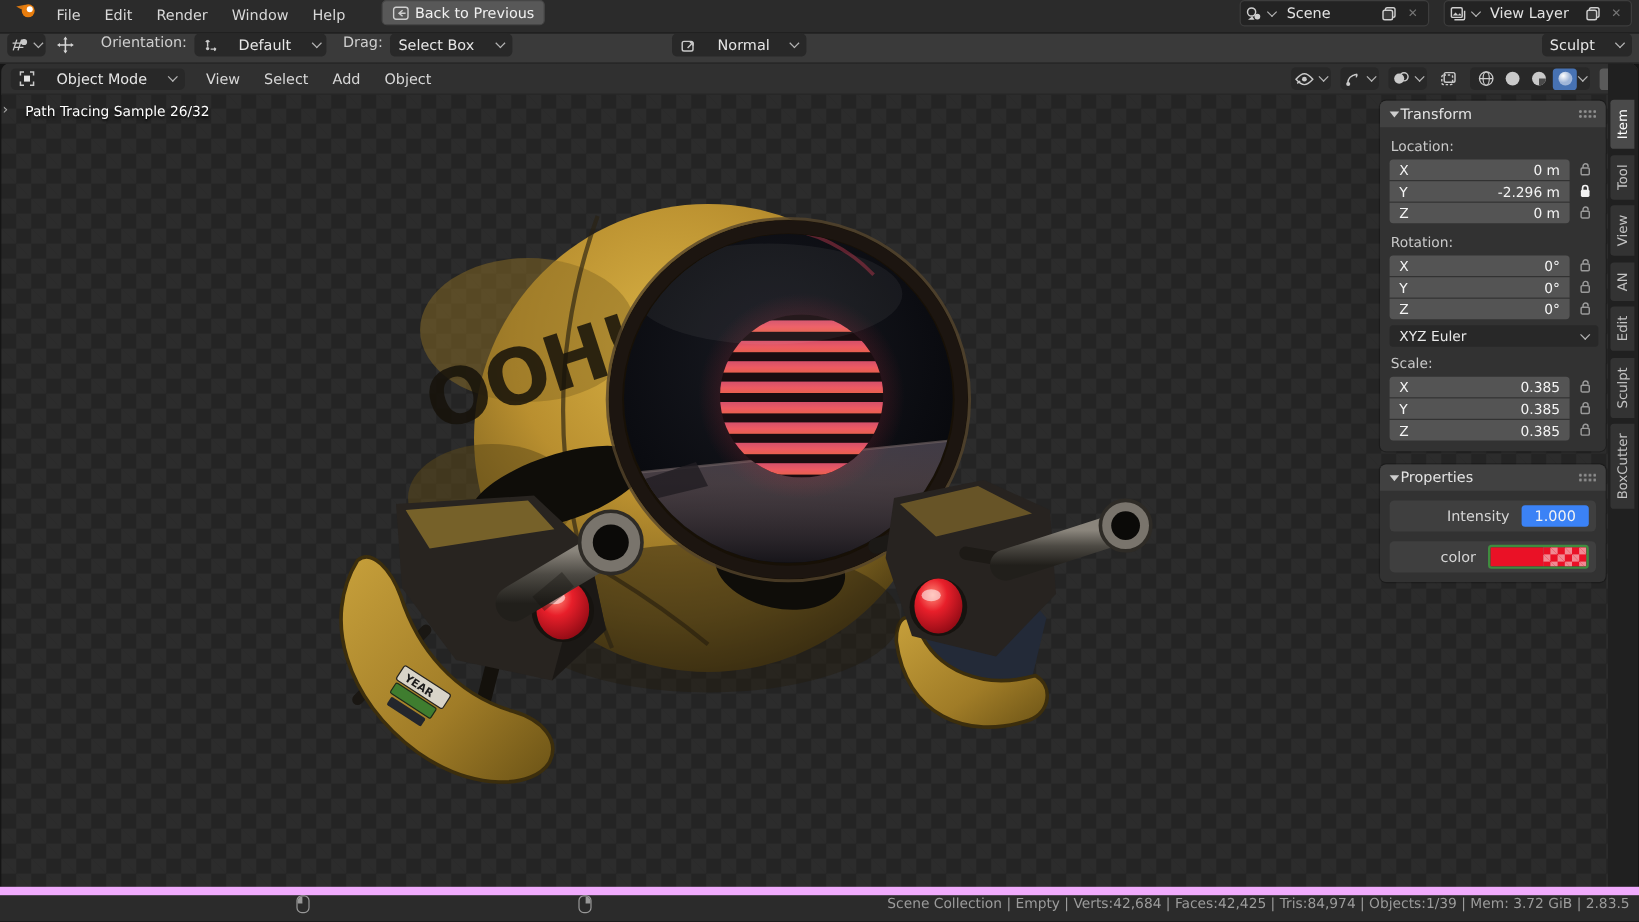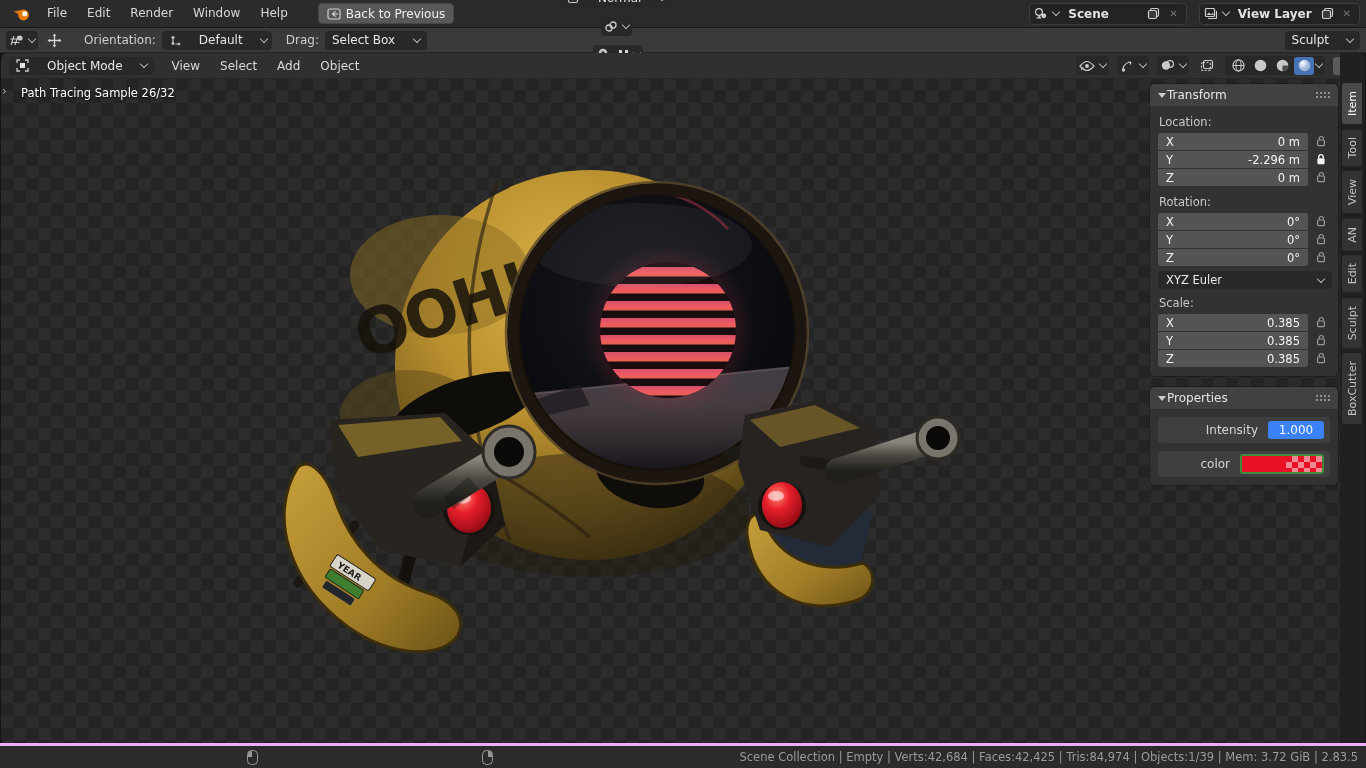--- a/index.html
+++ b/index.html
@@ -1,19 +1,19 @@
 <!DOCTYPE html>
 <html><head>
 <meta charset="utf-8">
 <style>
   html,body{margin:0;padding:0;background:#151515;}
   body{width:1366px;height:768px;position:relative;overflow:hidden;
        font-family:"DejaVu Sans","Liberation Sans",sans-serif;font-size:12px;color:#dcdcdc;
        -webkit-font-smoothing:antialiased;}
-  .bar{position:absolute;left:0;right:0;display:flex;align-items:center;}
+  .bar{position:absolute;left:0;right:0;display:flex;align-items:flex-start;}
   
   #topbar{top:0;height:27px;background:#2b2b2b;border-bottom:1px solid #191919;padding:0 6px;}
   .menu-item{padding:0 10px;color:#d8d8d8;cursor:default;line-height:27px;}
   .btn{display:inline-flex;align-items:center;background:#585858;border:1px solid #464646;
        border-radius:4px;height:19px;padding:0 8px;color:#f0f0f0;gap:5px;}
   .idblock{display:inline-flex;align-items:center;background:#232323;border:1px solid #3d3d3d;
        border-radius:4px;height:20px;padding:0 4px;gap:5px;color:#e3e3e3;}
   .idblock .txt{padding:0 4px;min-width:70px;}
   .xbtn{color:#777;font-size:10px;padding:0 4px;}
   
@@ -69,21 +69,21 @@
                        linear-gradient(45deg,#f08a93 25%,transparent 25%,transparent 75%,#f08a93 75%);
       background-size:12px 12px;background-position:0 0,6px 6px;}
   
   #tabcol{position:absolute;top:53px;right:1px;bottom:23px;width:25px;background:#202020;
           border-radius:0 7px 7px 0;padding-top:30px;box-sizing:border-box;}
   .vtab{writing-mode:vertical-rl;transform:rotate(180deg);background:#333333;color:#c3c3c3;
         font-size:11px;border-radius:0 3px 3px 0;margin:0 0 5px 2px;width:20px;
         display:flex;align-items:center;justify-content:center;padding:8px 0;}
   .vtab.active{background:#4a4a4a;color:#ffffff;}
   
-  #statusbar{bottom:0;height:22px;background:#2b2b2b;border-top:3px solid #f0abfc;color:#9b9b9b;
+  #statusbar{bottom:0;height:22px;background:#2b2b2b;border-top:7px solid #f0abfc;color:#9b9b9b;
         font-size:11.5px;padding:0 8px;}
   .mouse{position:relative;width:9px;height:13px;border:1px solid #989898;border-radius:4.5px;flex:none;}
   .mouse.left::before{content:"";position:absolute;left:0;top:0;width:4px;height:6px;background:#989898;border-radius:4px 0 0 0;}
   .mouse.right::before{content:"";position:absolute;right:0;top:0;width:4px;height:6px;background:#989898;border-radius:0 4px 0 0;}
   .status-right{margin-left:auto;}
   svg{display:block;}
   .icon{flex:none;display:inline-flex;}
 </style>
 </head>
 <body>
@@ -104,21 +104,21 @@
   <span class="btn" style="margin-left:20px;">
     <span class="icon">
       <svg width="14" height="12" viewBox="0 0 14 12">
           <rect x="1" y="1" width="12" height="10" rx="2" fill="none" stroke="#cfcfcf" stroke-width="1.2"></rect>
           <path d="M8.5 3.5 L5.5 6 L8.5 8.5 M5.5 6 H11" stroke="#cfcfcf" stroke-width="1.2" fill="none"></path>
         </svg>
     </span>
     <span>Back to Previous</span>
   </span>
 
-  <span style="margin-left:auto;display:inline-flex;gap:12px;align-items:center;font-weight:bold;">
+  <span style="margin-left:auto;display:inline-flex;gap:12px;align-items:center;">
     <span class="idblock">
       <span class="icon">
         <svg width="14" height="13" viewBox="0 0 14 13">
             <circle cx="5" cy="5" r="3.4" fill="none" stroke="#cfcfcf" stroke-width="1.2"></circle>
             <circle cx="9.8" cy="8.8" r="2.4" fill="#cfcfcf"></circle>
             <path d="M2 11.5 L5.5 8.5 L7.5 11.5 Z" fill="#cfcfcf"></path>
           </svg>
       </span>
       <span class="chev"></span>
       <span class="txt">Scene</span>

